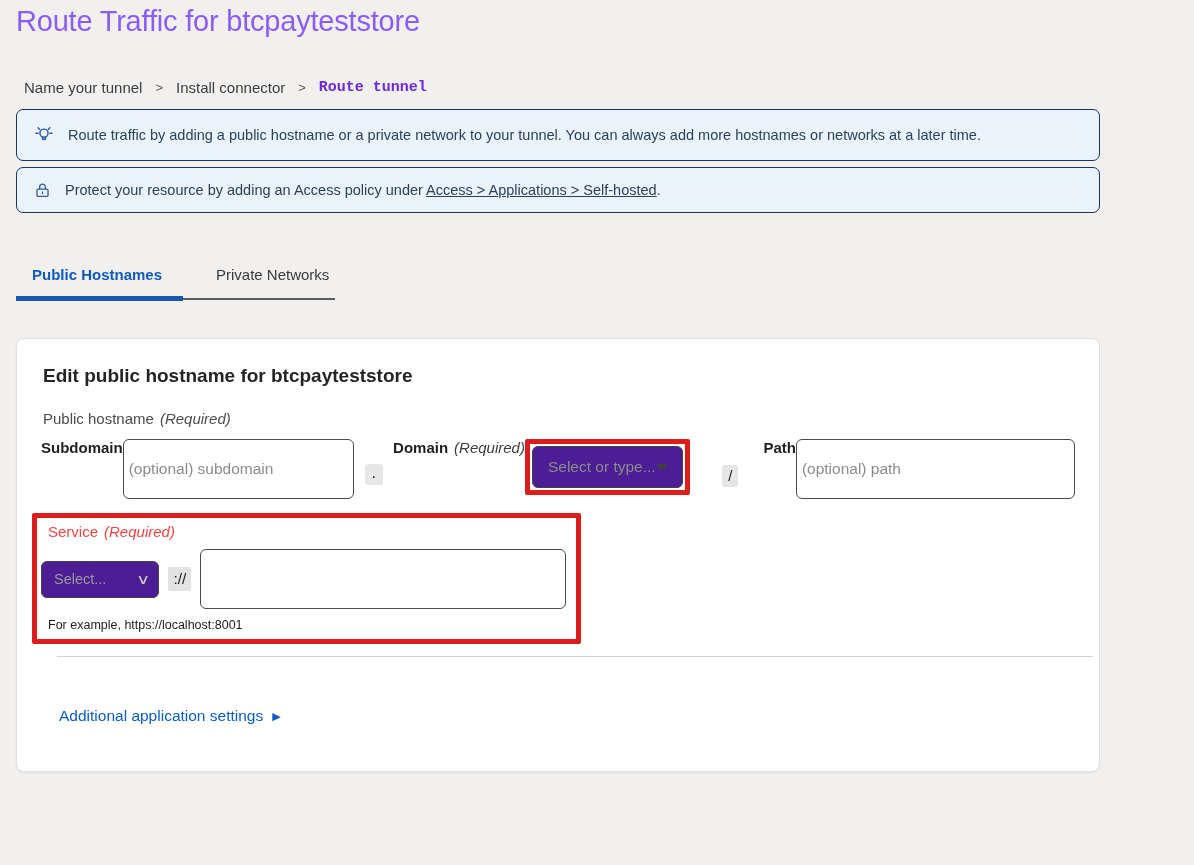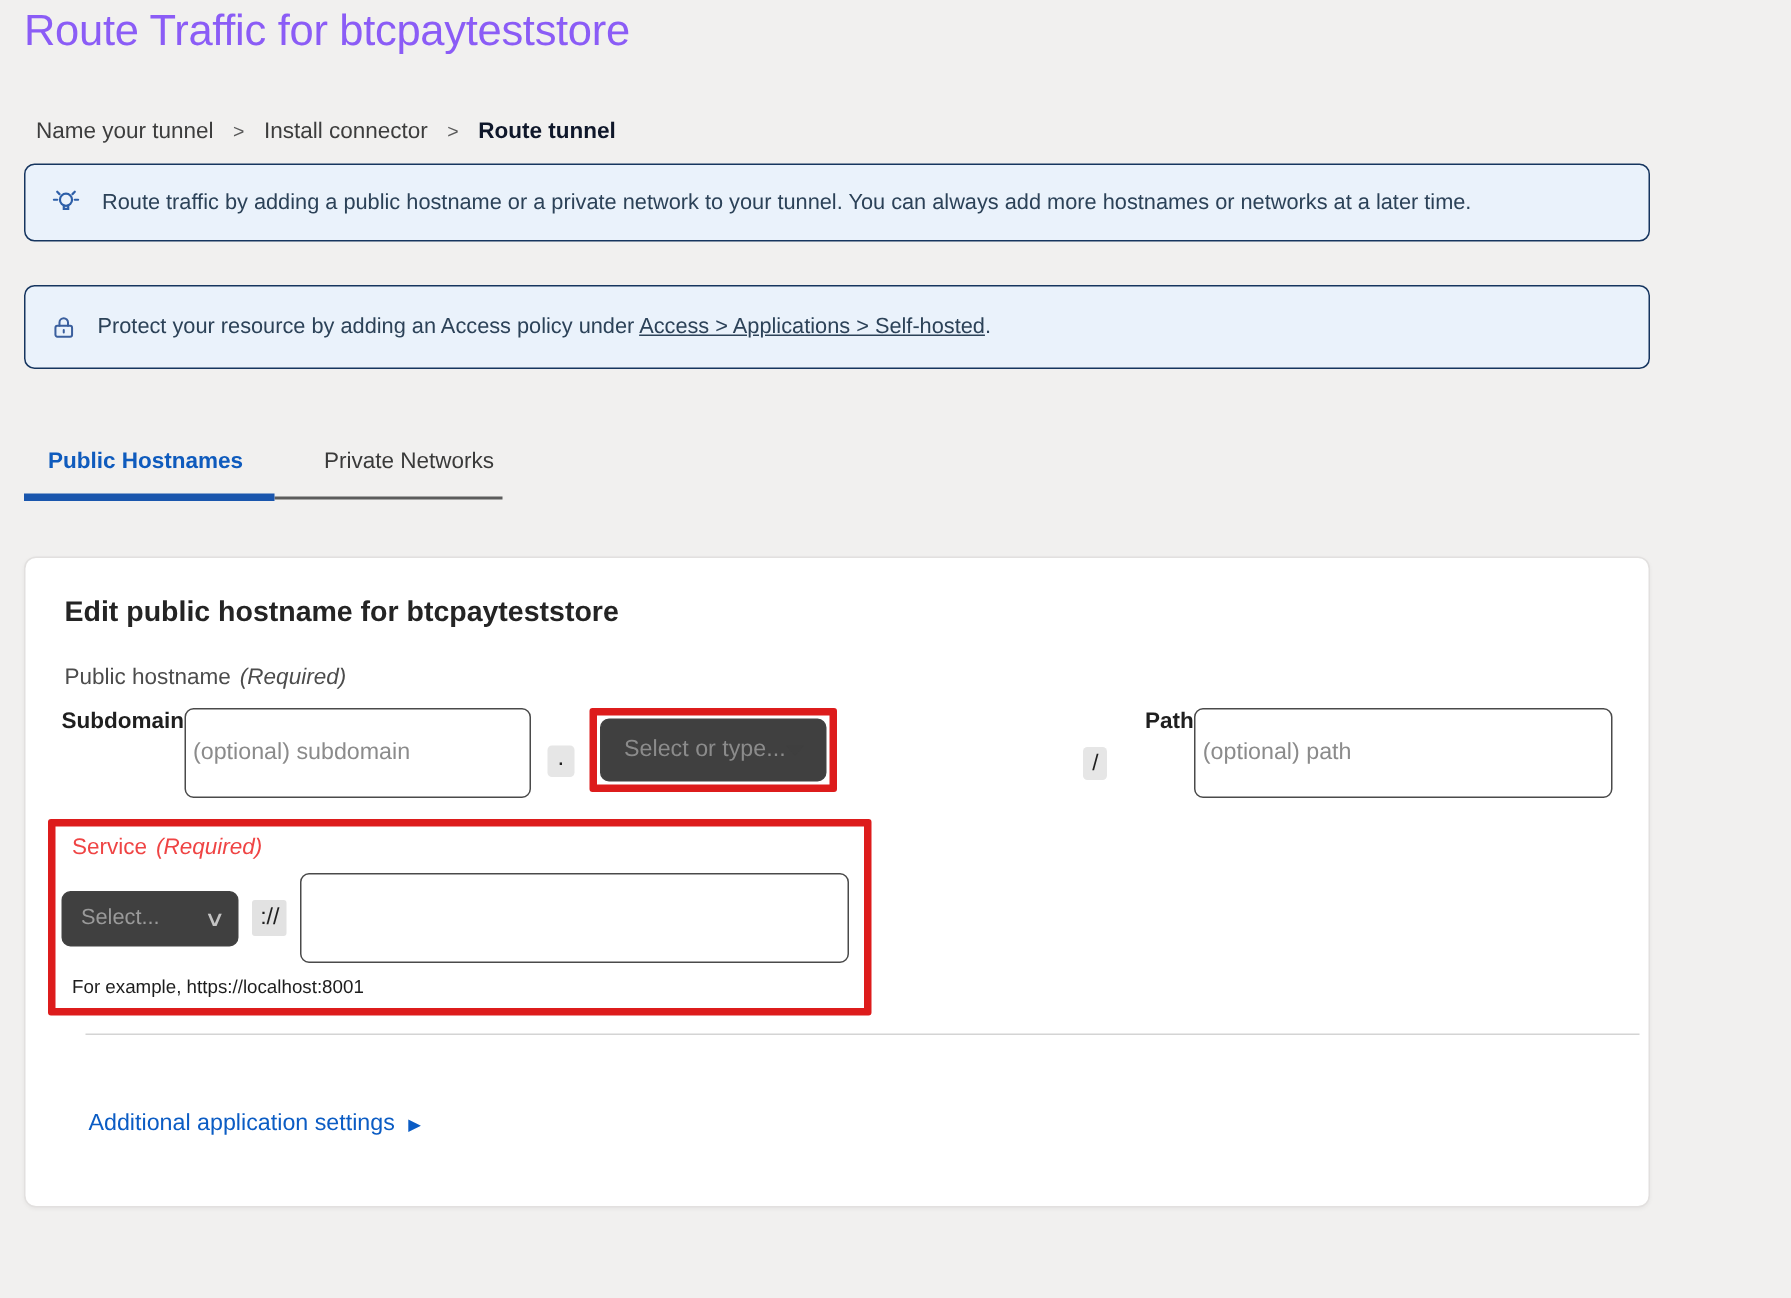--- a/index.html
+++ b/index.html
@@ -25,38 +25,38 @@
   
   .breadcrumb {
     margin: 40px 0 0 8px;
     display: flex;
     align-items: center;
     gap: 13px;
     font-size: 15px;
     color: #3d3d3d;
   }
   .breadcrumb .sep { color: #5a5a5a; font-size: 13px; }
-  .breadcrumb .crumb.active { font-weight: 700; color: #0f172a; }
+  .breadcrumb .crumb.active { font-weight: 700; color: #6d28d9; font-family: Liberation Mono, monospace; }
 
   
   .banner {
     margin-top: 13px;
     width: 1084px;
     border: 1.5px solid #16355f;
     border-radius: 7px;
     background: #eaf2fb;
     display: flex;
     align-items: center;
     gap: 13px;
     padding: 0 16px;
     font-size: 14.5px;
     color: #2c4258;
   }
   .banner.tip { height: 52px; }
-  .banner.access { height: 56px; margin-top: 29px; }
+  .banner.access { height: 46px; margin-top: 6px; }
   .banner a {
     color: #2c4258;
     text-decoration: underline;
     cursor: pointer;
   }
   .banner .icon { flex: 0 0 auto; display: flex; align-items: center; }
 
   
   .tabs { margin-top: 53px; }
   .tab-labels { display: flex; margin-left: 0; }
@@ -156,21 +156,21 @@
   .red-box {
     border: 5px solid #dd1c1c;
     border-radius: 2px;
   }
   .red-box.domain-wrap { padding: 2px; }
 
   .select-box {
     height: 42px;
     border: 1px solid #424242;
     border-radius: 6px;
-    background: #404040;
+    background: #4c1d95;
     display: flex;
     align-items: center;
     justify-content: space-between;
     padding: 0 14px 0 15px;
     font-size: 15.5px;
     color: #8b8b8b;
     cursor: pointer;
   }
   .caret-down {
     width: 0; height: 0;
@@ -311,20 +311,23 @@
 
     <div class="fields-row">
       <div class="field-col col-subdomain">
         <div class="field-label">Subdomain</div>
         <input class="text-input" type="text" placeholder="(optional) subdomain" style="">
       </div>
 
       <div class="sep-box sep-dot">.</div>
 
       <div class="field-col col-domain">
+        <div class="field-label">
+          <span>Domain</span><span class="req">(Required)</span>
+        </div>
         <div class="red-box domain-wrap">
           <div class="select-box">
             <span>Select or type...</span>
             <span class="caret-down"></span>
           </div>
         </div>
       </div>
 
       <div class="sep-box sep-slash">/</div>
 

